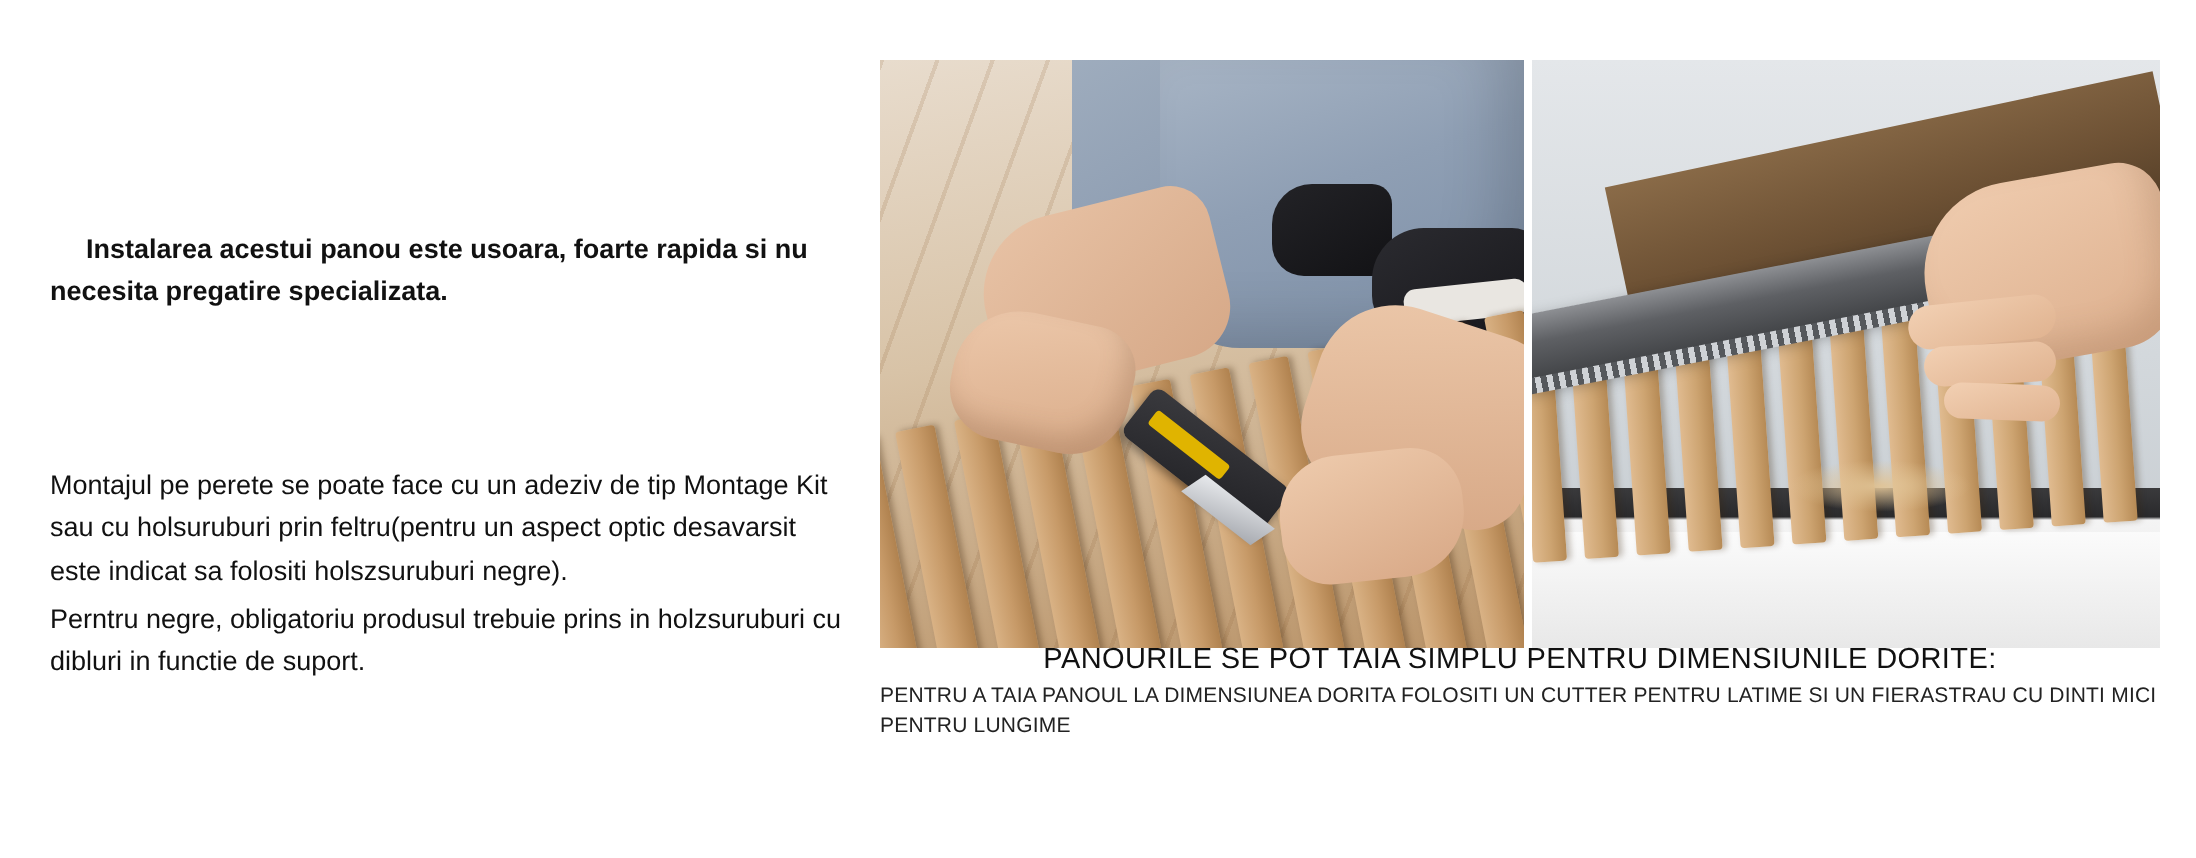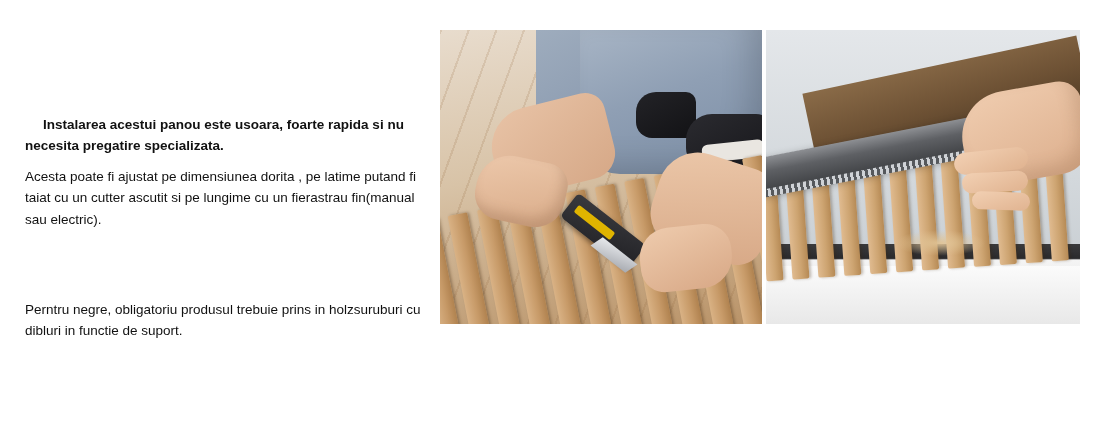--- a/index.html
+++ b/index.html
@@ -344,22 +344,22 @@
   }
 </style>
 </head>
 <body>
 
 <div id="page">
 
   <div id="text-col">
     <p class="para bold" id="para-intro">Instalarea acestui panou este usoara, foarte rapida si nu necesita pregatire specializata.</p>
 
-    <p class="para" id="para-adjust"> Acesta poate fi ajustat pe dimensiunea dorita , pe latime putand fi taiat cu un cutter ascutit si pe lungime cu un fierastrau fin(manual sau electric).</p>
-
+
+    <p class="para" id="para-mount">Montajul pe perete se poate face cu un adeziv de tip Montage Kit sau cu holsuruburi prin feltru(pentru un aspect optic desavarsit este indicat sa folositi holszsuruburi negre).</p>
 
     <p class="para" id="para-ceiling">Perntru negre, obligatoriu produsul trebuie prins in holzsuruburi cu dibluri in functie de suport.</p>
   </div>
 
   <div id="images">
 
     <div class="photo" id="photo-left">
       <div class="floor-left"></div>
       <div class="jeans2"></div>
       <div class="jeans"></div>
@@ -410,14 +410,18 @@
       <div class="saw-blade"></div>
       <div class="saw-teeth"></div>
       <div class="hand-right-top"></div>
       <div class="finger-1"></div>
       <div class="finger-2"></div>
       <div class="finger-3"></div>
     </div>
 
   </div>
 
+  <div id="captions">
+    <div id="caption-main">PANOURILE SE POT TAIA SIMPLU PENTRU DIMENSIUNILE DORITE:</div>
+    <div id="caption-sub">PENTRU A TAIA PANOUL LA DIMENSIUNEA DORITA FOLOSITI UN CUTTER PENTRU LATIME SI UN FIERASTRAU CU DINTI MICI PENTRU LUNGIME</div>
+  </div>
 
 </div>
 
 </body></html>

